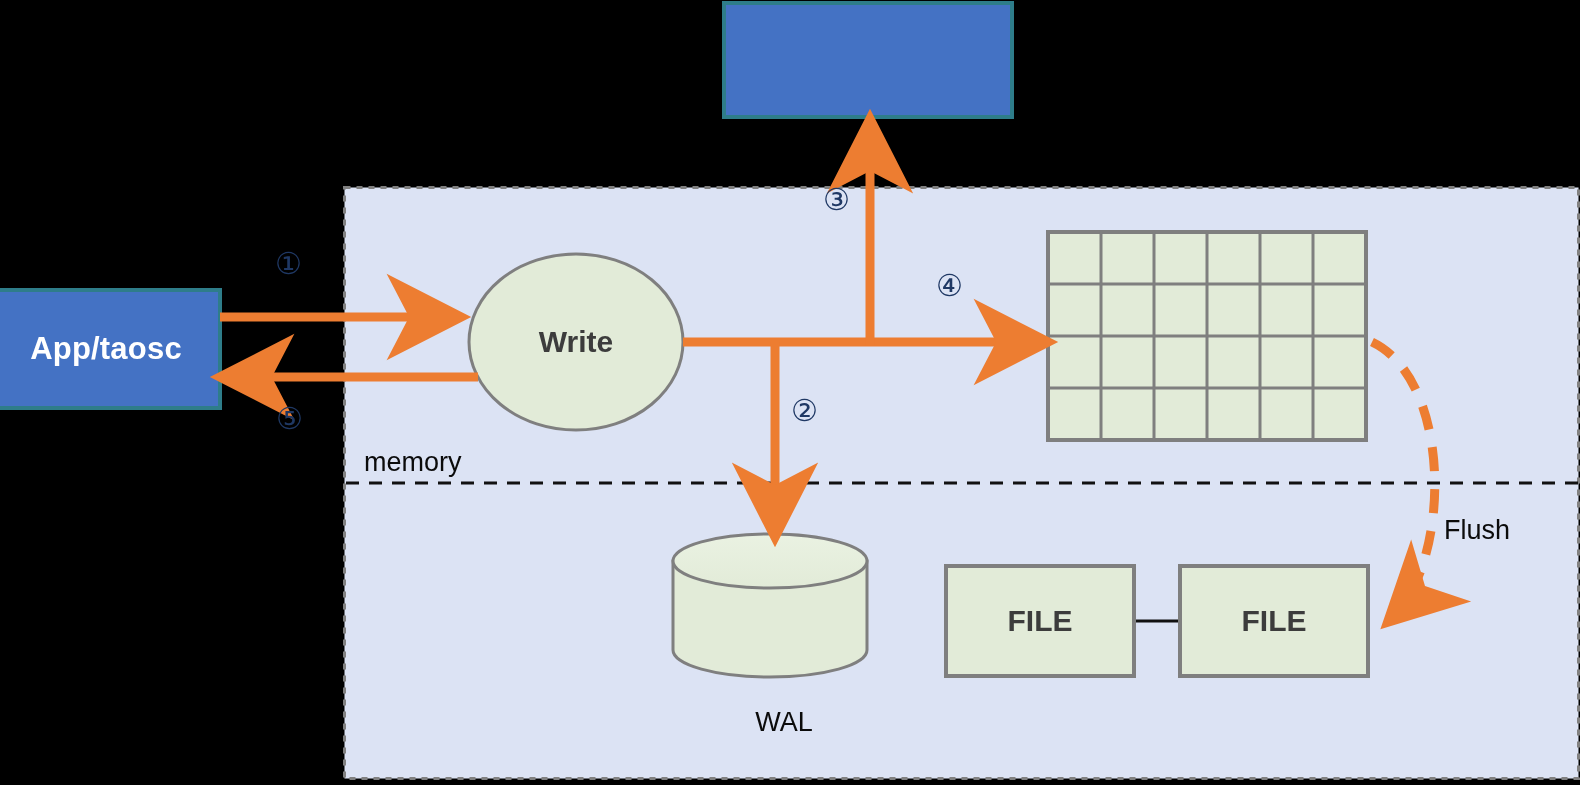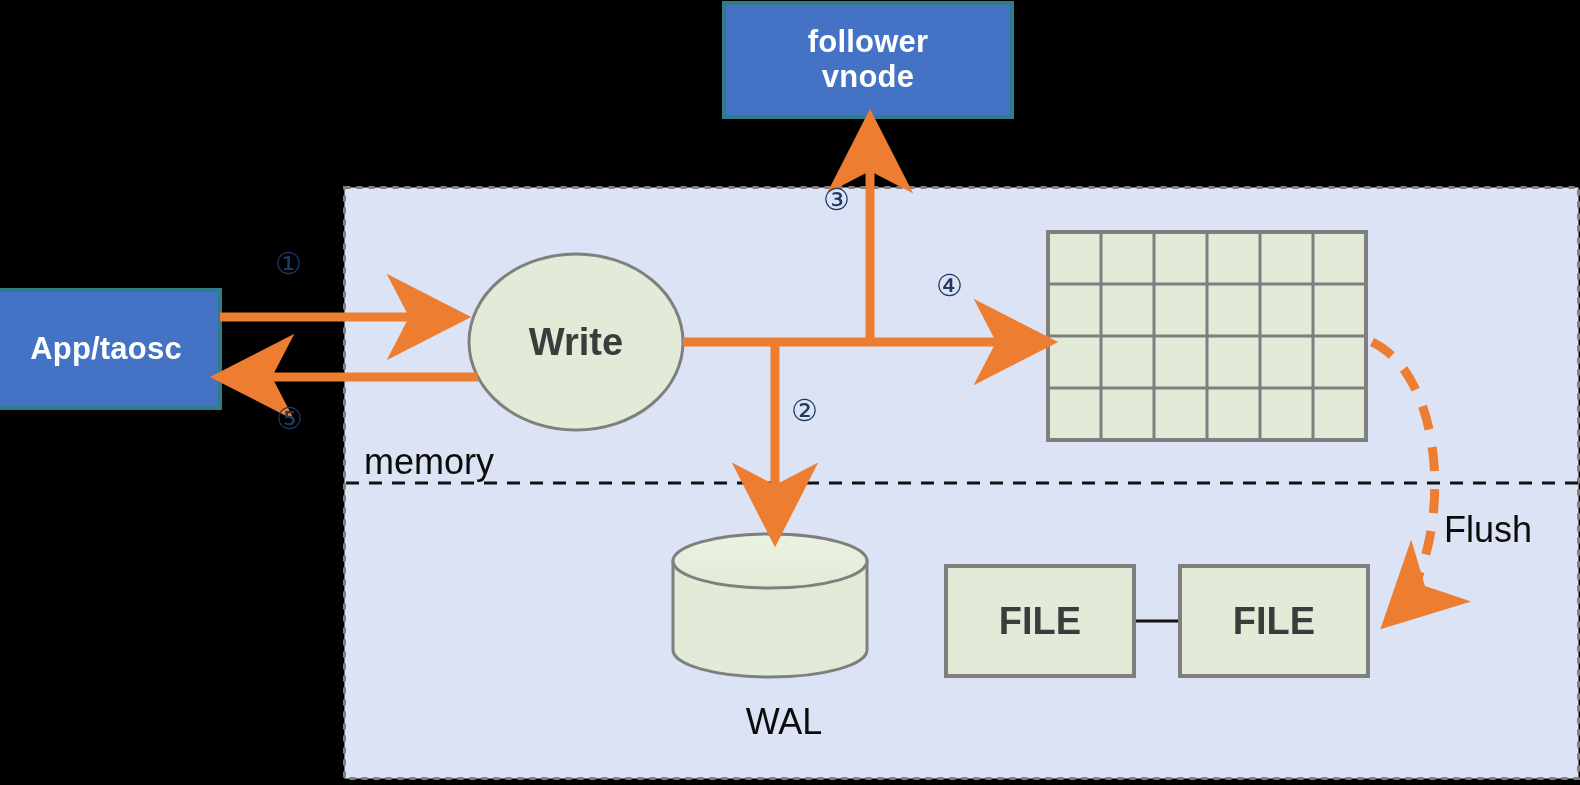--- a/index.html
+++ b/index.html
@@ -37,26 +37,26 @@
   .blue-box-text {
     color: #FFFFFF;
     font-weight: bold;
     font-size: 31px;
     line-height: 1.12;
     letter-spacing: 0.2px;
   }
   .dark-label {
     color: #3C3C3C;
     font-weight: bold;
-    font-size: 38px;
+    font-size: 30px;
   }
   .plain-label {
     color: #0B0B0B;
     font-weight: normal;
-    font-size: 36px;
+    font-size: 27px;
   }
   .circ-num {
     position: absolute;
     color: #1F3864;
     font-size: 30px;
     font-family: "DejaVu Sans", sans-serif;
     line-height: 1;
   }
 </style>
 </head>
@@ -115,26 +115,20 @@
 
     <line x1="683" y1="342" x2="1042" y2="342" stroke="#ED7D31" stroke-width="9" marker-end="url(#ah)"></line>
 
     <line x1="775" y1="342" x2="775" y2="531" stroke="#ED7D31" stroke-width="9" marker-end="url(#ah)"></line>
 
     <line x1="870" y1="345" x2="870" y2="125" stroke="#ED7D31" stroke-width="9" marker-end="url(#ah)"></line>
 
     <path d="M1372,342 C1452,380 1452,560 1392,618" fill="none" stroke="#ED7D31" stroke-width="9" stroke-dasharray="24 18" marker-end="url(#ah2)"></path>
   </svg>
 
-  <div class="node-label blue-box-text" style="left:724px;top:3px;width:288px;height:114px;">
-    <span>
-      <span>follower</span><br>
-      <span>vnode</span>
-    </span>
-  </div>
 
   <div class="node-label blue-box-text" style="left:-8px;top:290px;width:228px;height:118px;">App/taosc</div>
 
   <div class="node-label dark-label" style="left:469px;top:254px;width:214px;height:176px;">Write</div>
 
   <div class="node-label dark-label" style="left:946px;top:566px;width:188px;height:110px;">FILE</div>
 
   <div class="node-label dark-label" style="left:1180px;top:566px;width:188px;height:110px;">FILE</div>
 
   <div class="node-label plain-label" style="left:684px;top:702px;width:200px;height:40px;">WAL</div>

